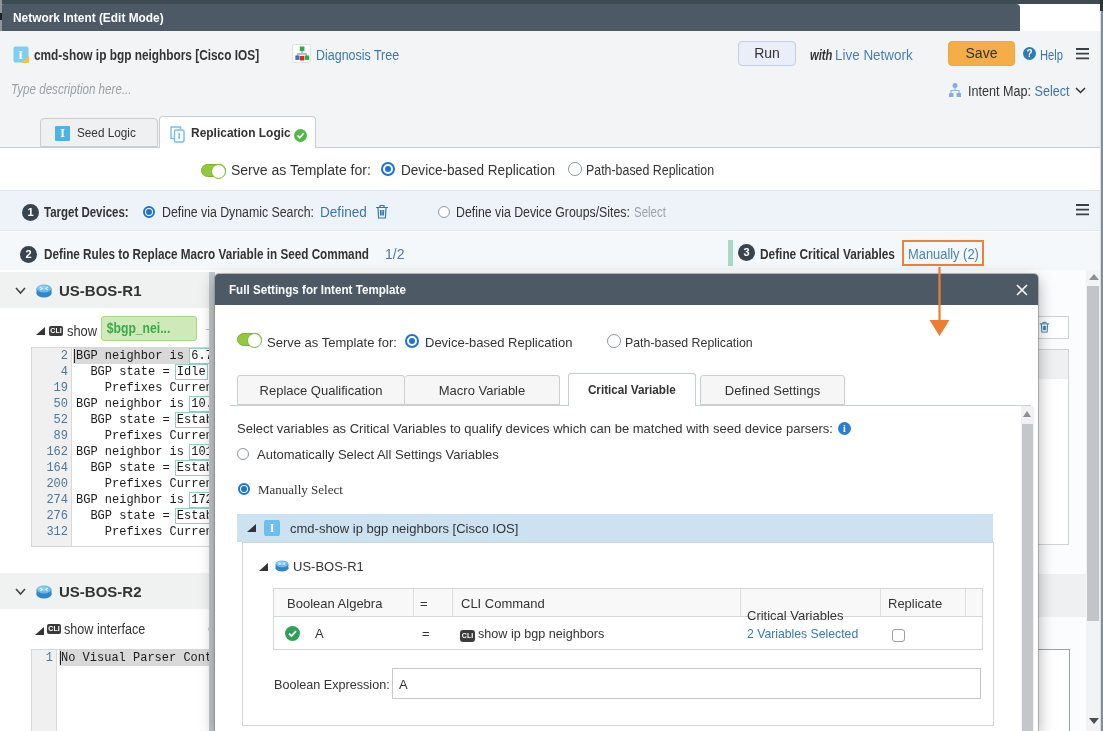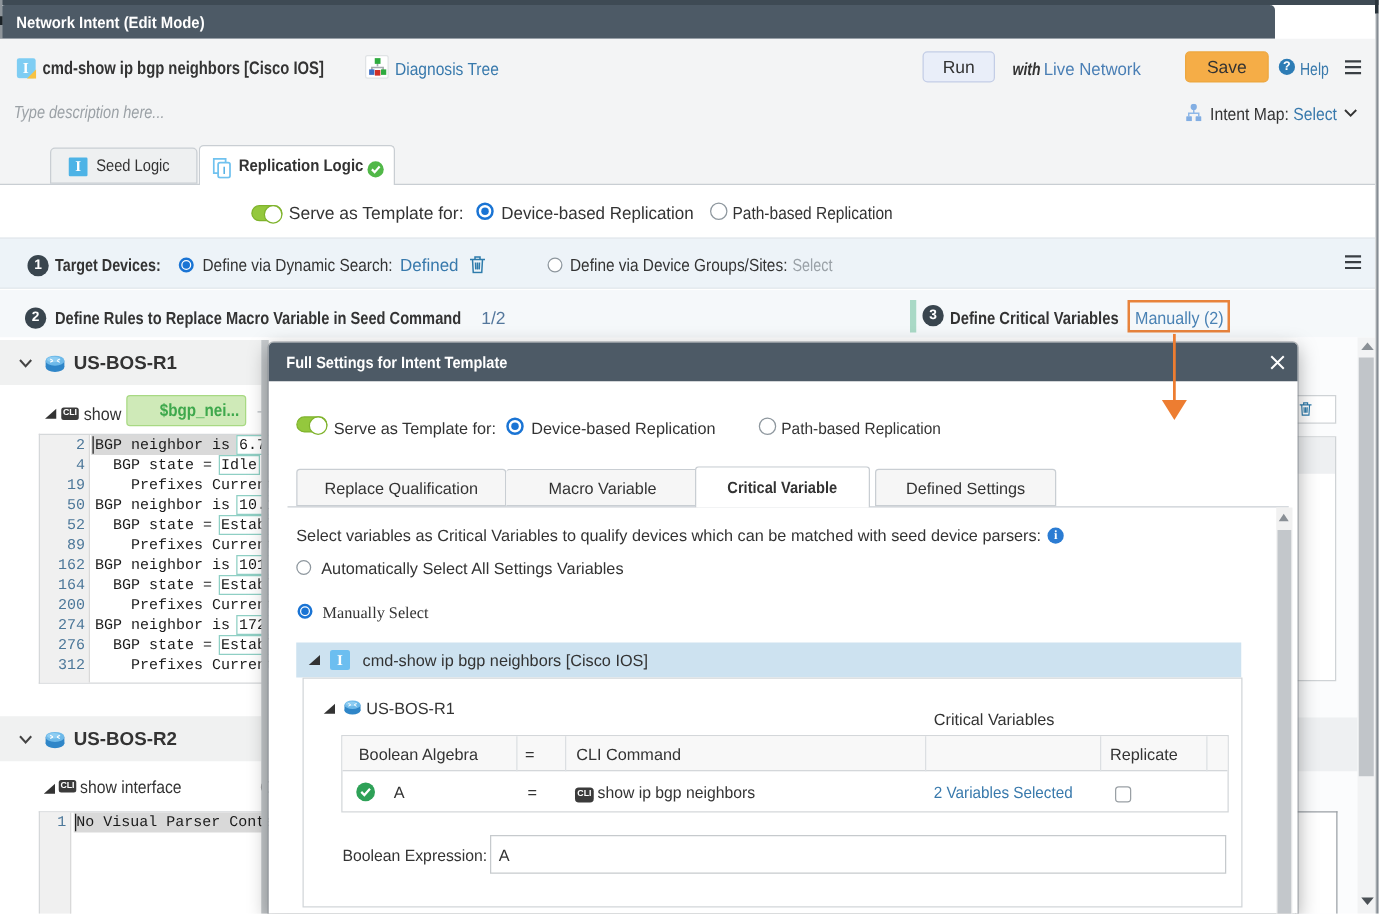--- a/index.html
+++ b/index.html
@@ -149,21 +149,21 @@
   <rect x="0.5" y="4.5" width="15" height="5" fill="#2f86c8"></rect>
   <ellipse cx="8" cy="4.5" rx="7.5" ry="4" fill="#6db9e9"></ellipse>
   <ellipse cx="7" cy="3.6" rx="5.5" ry="2.2" fill="#8ecdf2"></ellipse>
   <path d="M4.2 3.2 L6.4 4.5 M11.8 3.2 L9.6 4.5 M4.2 5.8 L6.4 4.6 M11.8 5.9 L9.6 4.6" stroke="#fff" stroke-width="0.9" fill="none"></path>
 </svg>
 <div class="abs bold" style="left:59px;top:282px;font-size:15px;white-space:nowrap;">US-BOS-R1</div>
 
 <div class="triSE" style="left:36px;top:327px;"></div>
 <div class="clibadge" style="left:49px;top:326px;width:14px;height:10px;line-height:10px;">CLI</div>
 <div class="abs" style="left:67px;top:323px;transform:scaleX(0.92);transform-origin:left center;">show</div>
-<div class="abs" style="left:101px;top:316px;width:96px;height:25px;background:#cfeab8;border:1px solid #a8d983;border-radius:3px;text-align:right;line-height:23px;color:#3ea84c;font-weight:bold;"><span style="display:inline-block;transform:scaleX(0.87);">$bgp_nei...</span></div>
+<div class="abs" style="left:101px;top:316px;width:96px;height:25px;background:#cfeab8;border:1px solid #a8d983;border-radius:3px;text-align:left;line-height:23px;color:#3ea84c;font-weight:bold;"><span style="display:inline-block;transform:scaleX(0.87);">$bgp_nei...</span></div>
 <div class="abs" style="left:206px;top:329px;width:9px;height:1px;background:#b9bec2;"></div>
 
 <div class="abs" style="left:31px;top:347px;width:184px;height:200px;border:1px solid #d5d8da;border-right:none;background:#fff;"></div>
 <div class="abs" style="left:32px;top:348px;width:40px;height:198px;background:#f0f0f0;border-right:1px solid #d9d9d9;"></div>
 <div class="abs" style="left:73px;top:348px;width:142px;height:16px;background:#d9d9d9;"></div>
 <div class="abs" style="left:74px;top:349px;width:1px;height:14px;background:#222;"></div>
 <div class="abs" id="gutter1" style="left:32px;top:348px;width:36px;text-align:right;">
 <pre style="color:#4c7799;">2
 4
 19
@@ -249,21 +249,21 @@
 <div class="toggle" style="left:237px;top:333px;"></div>
 <div class="abs f13" style="left:267px;top:335px;">Serve as Template for:</div>
 <div class="radio-on" style="left:405px;top:334px;width:14px;height:14px;"></div>
 <div class="abs f13" style="left:425px;top:335px;white-space:nowrap;">Device-based Replication</div>
 <div class="radio-off" style="left:607px;top:334px;width:14px;height:14px;"></div>
 <div class="abs f13" style="left:625px;top:335px;white-space:nowrap;transform:scaleX(0.95);transform-origin:left center;">Path-based Replication</div>
 
 <div class="abs" style="left:230px;top:405px;width:801px;height:1px;background:#c9ced3;"></div>
 <div class="abs f13" style="left:237px;top:375px;width:168px;height:30px;background:#f6f6f6;border:1px solid #c9ced3;border-radius:3px 3px 0 0;text-align:center;line-height:29px;">Replace Qualification</div>
 <div class="abs f13" style="left:405px;top:375px;width:155px;height:30px;background:#f6f6f6;border:1px solid #c9ced3;border-left:none;border-radius:3px 3px 0 0;text-align:center;line-height:29px;">Macro Variable</div>
-<div class="abs f13 bold" style="left:556px;top:373px;width:140px;height:33px;background:#fff;border:1px solid #c9ced3;border-bottom:none;border-radius:3px 3px 0 0;text-align:center;line-height:31px;transform-origin:center;"><span style="display:inline-block;transform:scaleX(0.9);">Critical Variable</span></div>
+<div class="abs f13 bold" style="left:568px;top:373px;width:128px;height:33px;background:#fff;border:1px solid #c9ced3;border-bottom:none;border-radius:3px 3px 0 0;text-align:center;line-height:31px;transform-origin:center;"><span style="display:inline-block;transform:scaleX(0.9);">Critical Variable</span></div>
 <div class="abs f13" style="left:700px;top:375px;width:145px;height:30px;background:#f6f6f6;border:1px solid #c9ced3;border-radius:3px 3px 0 0;text-align:center;line-height:29px;">Defined Settings</div>
 
 <div class="abs" style="left:1021px;top:406px;width:13px;height:325px;background:#f1f1f1;"></div>
 <div class="abs" style="left:1023px;top:411px;width:0;height:0;border-left:4.5px solid transparent;border-right:4.5px solid transparent;border-bottom:6px solid #8a9096;"></div>
 <div class="abs" style="left:1022px;top:424px;width:11px;height:307px;background:#c3c7cb;"></div>
 
 <div class="abs f13" style="left:237px;top:421px;">Select variables as Critical Variables to qualify devices which can be matched with seed device parsers:</div>
 <div class="abs" style="left:838px;top:422px;width:13px;height:13px;border-radius:50%;background:#2b7cd3;color:#fff;font-size:10px;font-weight:bold;text-align:center;line-height:13px;font-family:'Liberation Serif',serif;">i</div>
 <div class="radio-off" style="left:237px;top:448px;width:12px;height:12px;"></div>
 <div class="abs f13" style="left:257px;top:447px;">Automatically Select All Settings Variables</div>
@@ -289,21 +289,21 @@
 <div class="abs" style="left:273px;top:588px;width:710px;height:62px;border:1px solid #d4d7da;"></div>
 <div class="abs" style="left:274px;top:589px;width:708px;height:28px;background:#f8f8f8;border-bottom:1px solid #d4d7da;"></div>
 <div class="abs" style="left:413px;top:589px;width:1px;height:28px;background:#dcdfe2;"></div>
 <div class="abs" style="left:452px;top:589px;width:1px;height:28px;background:#dcdfe2;"></div>
 <div class="abs" style="left:740px;top:589px;width:1px;height:28px;background:#dcdfe2;"></div>
 <div class="abs" style="left:880px;top:589px;width:1px;height:28px;background:#dcdfe2;"></div>
 <div class="abs" style="left:965px;top:589px;width:1px;height:28px;background:#dcdfe2;"></div>
 <div class="abs f13" style="left:287px;top:596px;">Boolean Algebra</div>
 <div class="abs f13" style="left:420px;top:596px;">=</div>
 <div class="abs f13" style="left:461px;top:596px;">CLI Command</div>
-<div class="abs f13" style="left:747px;top:568px;">Critical Variables</div>
+<div class="abs f13" style="left:747px;top:608px;">Critical Variables</div>
 <div class="abs f13" style="left:888px;top:596px;">Replicate</div>
 
 <div class="abs" style="left:285px;top:626px;width:15px;height:15px;border-radius:50%;background:#2ea157;">
   <svg width="15" height="15" viewBox="0 0 15 15">
       <path d="M4 7.5 L6.5 10 L11 5" stroke="#fff" stroke-width="1.8" fill="none"></path>
     </svg>
 </div>
 <div class="abs f13" style="left:315px;top:626px;">A</div>
 <div class="abs f13" style="left:422px;top:626px;">=</div>
 <div class="clibadge" style="left:460px;top:630px;width:15px;height:12px;line-height:12px;font-size:7px;border-radius:3px;">CLI</div>

